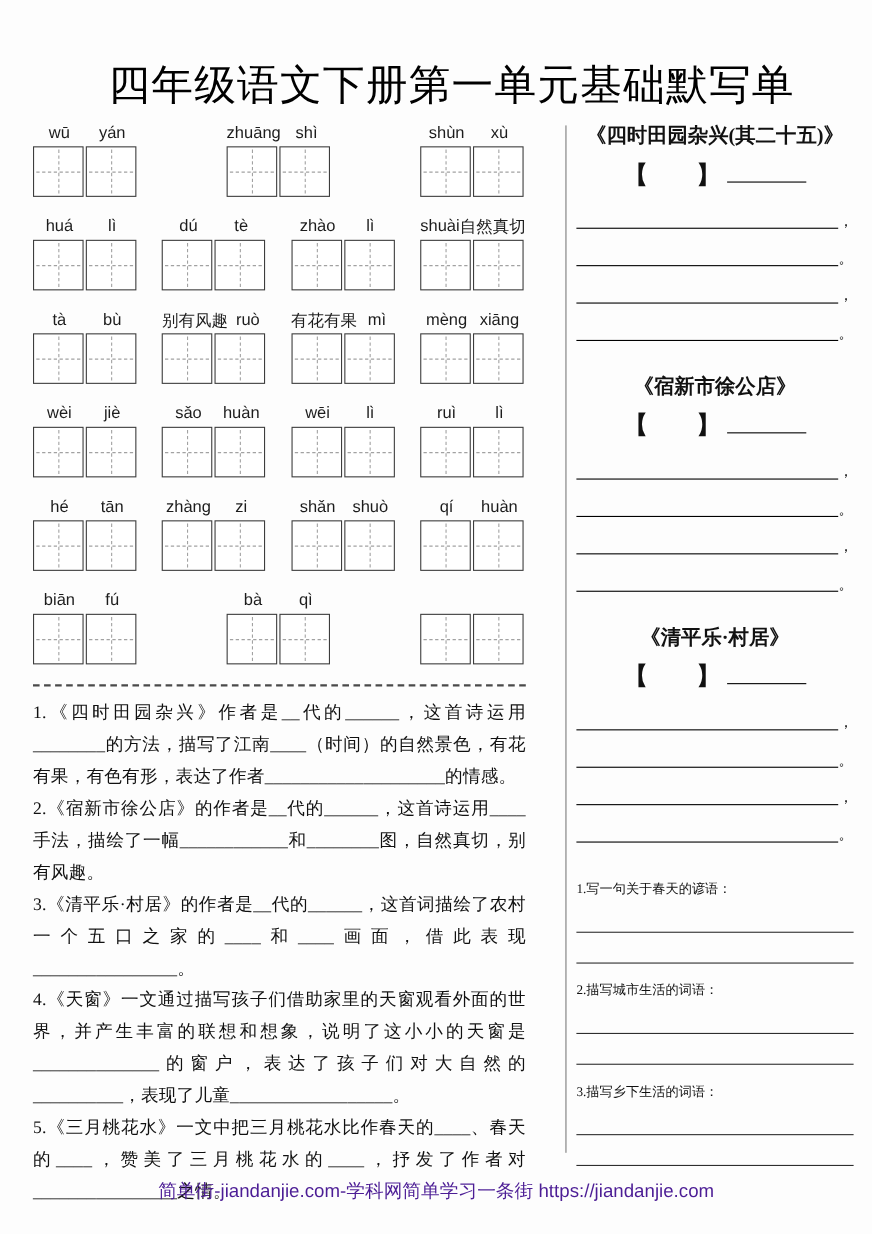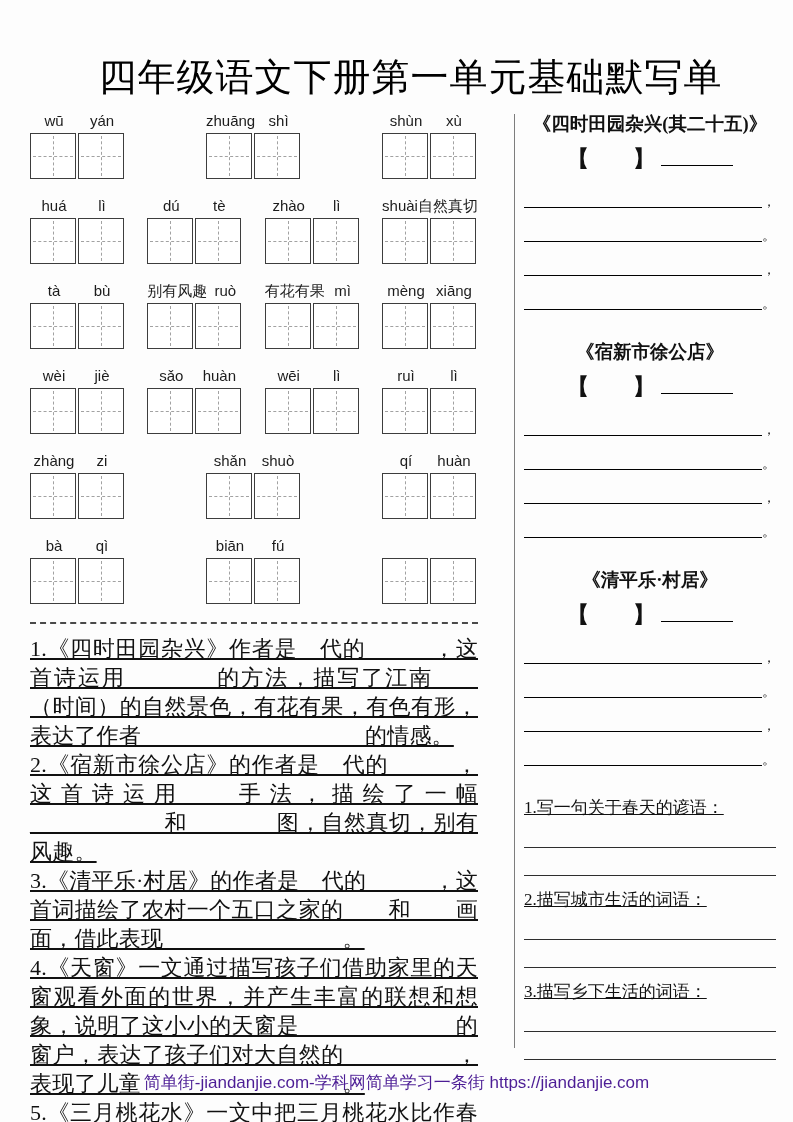--- a/index.html
+++ b/index.html
@@ -21,39 +21,39 @@
          font-size:15px;color:#1c1c1c;}
   .psyls span{flex:1;text-align:center;white-space:nowrap;}
   .pboxes{display:flex;gap:2px;}
   .tzg{width:46px;height:46px;border:1.5px solid #3d3d3d;box-sizing:border-box;
        position:relative;background:#fff;}
   .tzg::before{content:"";position:absolute;left:2px;right:2px;top:50%;
        border-top:1px dashed #a2a2a2;}
   .tzg::after{content:"";position:absolute;top:2px;bottom:2px;left:50%;
        border-left:1px dashed #a2a2a2;}
   .dash-sep{border:none;border-top:2px dashed #4a4a4a;margin:6px 0 10px 0;}
-  .left-questions p{margin:0;font-size:22px;line-height:29px;text-align:justify;
-       letter-spacing:0.2px;text-decoration:underline;}
+  .left-questions p{margin:0;font-size:16px;line-height:29px;text-align:justify;
+       letter-spacing:0.2px;}
   
   .divider{position:absolute;left:514px;top:114px;height:934px;width:0;
        border-left:1.5px solid #7d7d7d;}
   
   .right-col{position:absolute;left:524px;top:112px;width:252px;}
   .poem{margin-bottom:30px;}
   .poem-title{text-align:center;font-size:18.5px;font-weight:600;line-height:24px;}
   .poem-author{text-align:center;margin-top:8px;height:30px;font-size:22px;
        font-weight:bold;line-height:30px;}
   .author-blank{display:inline-block;width:72px;border-bottom:1.6px solid #000;
        height:20px;margin-left:6px;}
   .poem-line{display:flex;align-items:flex-end;margin-top:22px;height:12px;}
   .poem-line .rule{flex:1;border-bottom:1.4px solid #000;height:100%;}
   .poem-line .punct{width:14px;font-size:14px;line-height:12px;text-align:right;}
   .right-questions{margin-top:14px;}
   .rq{margin-bottom:12px;}
-  .rq-label{font-size:17px;line-height:24px;margin-top:4px;text-decoration:underline;}
+  .rq-label{font-size:12px;line-height:24px;margin-top:4px;}
   .rq-line{border-bottom:1.5px solid #2e2e2e;margin-top:27px;height:0;}
   
   .footer{position:absolute;bottom:28px;left:0;width:100%;text-align:center;
        color:#4c1d95;font-size:17px;
        font-family:"Liberation Sans","DejaVu Sans",sans-serif;}
 </style>
 </head>
 <body>
 
 <div class="page">
@@ -215,20 +215,30 @@
             </div>
             <div class="pboxes">
               <div class="tzg"></div>
               <div class="tzg"></div>
             </div>
           </div>
         </div>
         <div class="prow">
           <div class="pgroup">
             <div class="psyls">
+              <span>hé</span>
+              <span>tān</span>
+            </div>
+            <div class="pboxes">
+              <div class="tzg"></div>
+              <div class="tzg"></div>
+            </div>
+          </div>
+          <div class="pgroup">
+            <div class="psyls">
               <span>zhàng</span>
               <span>zi</span>
             </div>
             <div class="pboxes">
               <div class="tzg"></div>
               <div class="tzg"></div>
             </div>
           </div>
           <div class="pgroup">
             <div class="psyls">
@@ -247,32 +257,32 @@
             </div>
             <div class="pboxes">
               <div class="tzg"></div>
               <div class="tzg"></div>
             </div>
           </div>
         </div>
         <div class="prow">
           <div class="pgroup">
             <div class="psyls">
+              <span>biān</span>
+              <span>fú</span>
+            </div>
+            <div class="pboxes">
+              <div class="tzg"></div>
+              <div class="tzg"></div>
+            </div>
+          </div>
+          <div class="pgroup">
+            <div class="psyls">
               <span>bà</span>
               <span>qì</span>
-            </div>
-            <div class="pboxes">
-              <div class="tzg"></div>
-              <div class="tzg"></div>
-            </div>
-          </div>
-          <div class="pgroup">
-            <div class="psyls">
-              <span>biān</span>
-              <span>fú</span>
             </div>
             <div class="pboxes">
               <div class="tzg"></div>
               <div class="tzg"></div>
             </div>
           </div>
           <div class="pgroup">
             <div class="psyls">
               <span></span>
               <span></span>

